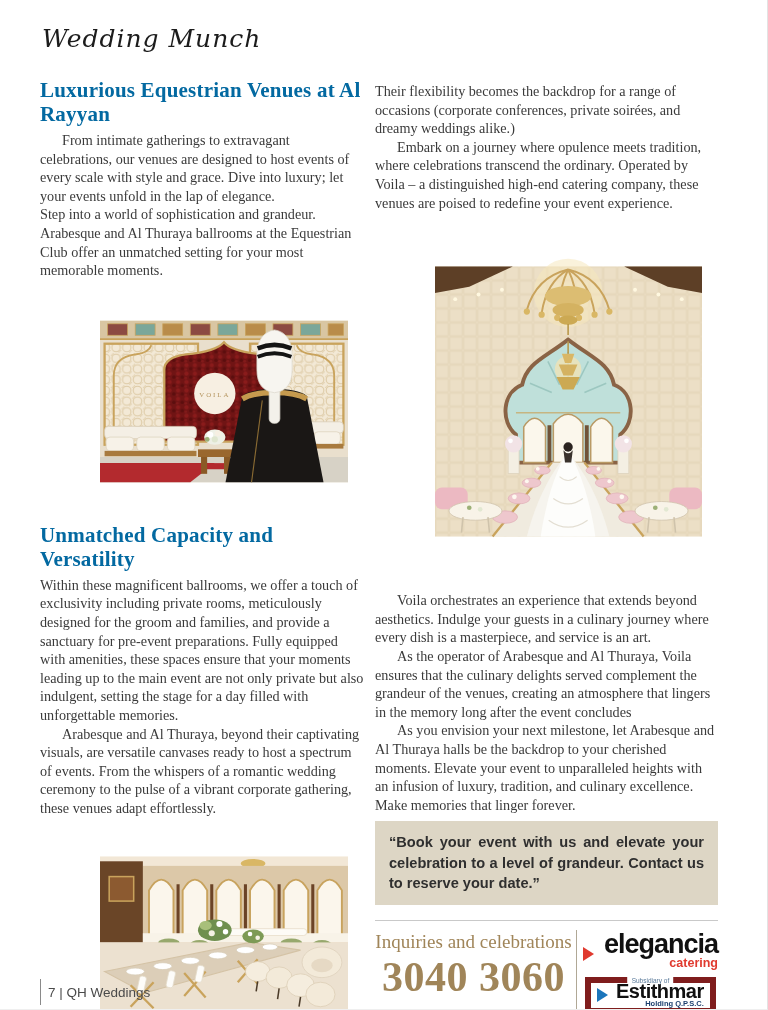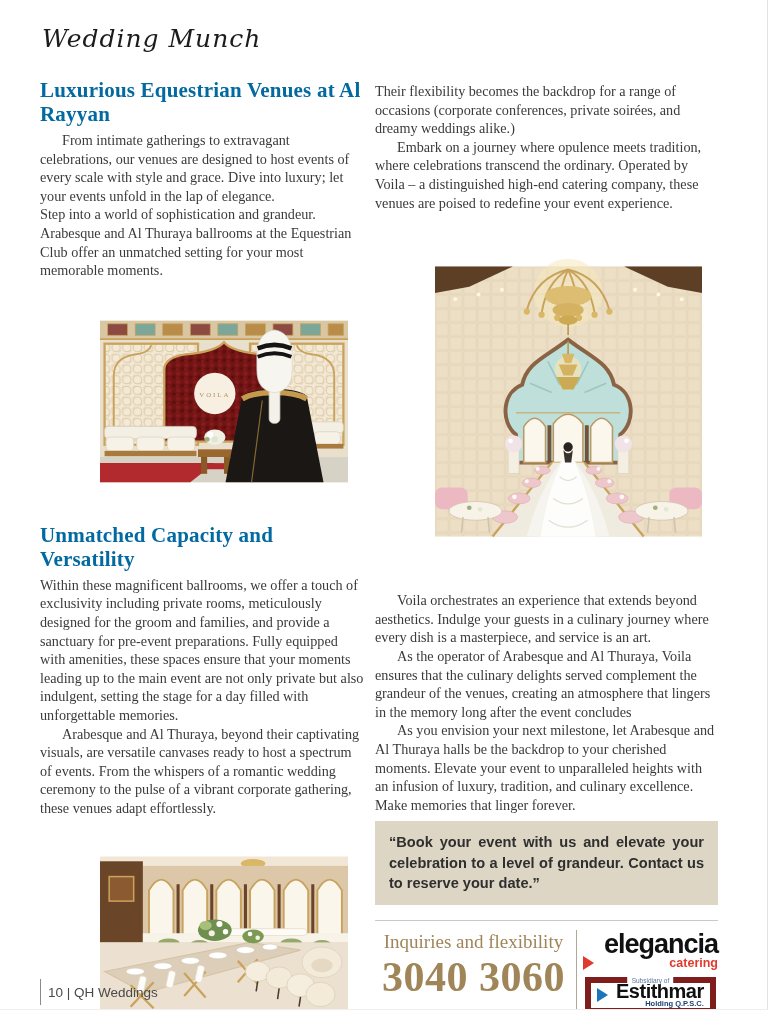--- a/index.html
+++ b/index.html
@@ -43,21 +43,21 @@
 
   .contact-row { display:flex; margin-top:7px; align-items:stretch; }
   .contact-left { width:203px; text-align:center; padding-top:2px; }
   .contact-label { font-size:19px; color:#a08559; line-height:24px; }
   .contact-phone { font-size:42px; font-weight:bold; color:#a08559; line-height:46px; letter-spacing:0.5px; }
   .contact-handle { display:flex; align-items:center; justify-content:center; gap:6px;
     font-size:18px; color:#a08559; margin-top:2px; }
   .v-div { width:1px; background:#b0a896; margin:2px 6px 2px 4px; }
 
   .logo-stack { flex:1; display:flex; flex-direction:column; align-items:center; gap:7px; padding-top:3px; }
-  .elegancia { display:flex; align-items:flex-end; gap:10px; font-family:"Liberation Sans", sans-serif; }
+  .elegancia { display:flex; align-items:center; gap:10px; font-family:"Liberation Sans", sans-serif; }
   .ele-tri { width:0; height:0; border-top:7px solid transparent; border-bottom:7px solid transparent;
     border-left:11px solid #e03a2f; margin-top:7px; }
   .ele-txt { display:flex; flex-direction:column; align-items:flex-end; }
   .ele-name { font-size:27px; font-weight:bold; letter-spacing:-1px; color:#111; line-height:26px; }
   .ele-sub  { font-size:12.5px; font-weight:bold; color:#e03a2f; line-height:13px; }
   .estithmar { position:relative; border:6px solid #7f1d1d; background:#fff; width:131px; height:37px;
     display:flex; align-items:center; justify-content:center; gap:4px;
     font-family:"Liberation Sans", sans-serif; }
   .est-prefix { position:absolute; top:-6px; left:50%; transform:translateX(-50%);
     background:#fff; padding:0 4px; font-size:6.5px; color:#5a7a9a; white-space:nowrap; }
@@ -391,21 +391,21 @@
     <p class="body indent">Voila orchestrates an experience that extends beyond aesthetics. Indulge your guests in a culinary journey where every dish is a masterpiece, and service is an art.</p>
     <p class="body indent">As the operator of Arabesque and Al Thuraya, Voila ensures that the culinary delights served complement the grandeur of the venues, creating an atmosphere that lingers in the memory long after the event concludes</p>
     <p class="body indent">As you envision your next milestone, let Arabesque and Al Thuraya halls be the backdrop to your cherished moments. Elevate your event to unparalleled heights with an infusion of luxury, tradition, and culinary excellence. Make memories that linger forever.</p>
 
     <div class="quote-box">“Book your event with us and elevate your celebration to a level of grandeur. Contact us to reserve your date.”</div>
 
     <hr class="rule">
 
     <div class="contact-row">
       <div class="contact-left">
-        <div class="contact-label">Inquiries and flexibility</div>
+        <div class="contact-label">Inquiries and celebrations</div>
         <div class="contact-phone">3040 3060</div>
       </div>
       <div class="v-div"></div>
       <div class="logo-stack">
         <div class="elegancia">
           <div class="ele-tri"></div>
           <div class="ele-txt">
             <div class="ele-name">elegancia</div>
             <div class="ele-sub">catering</div>
           </div>
@@ -417,16 +417,16 @@
             <div class="est-name">Estithmar</div>
             <div class="est-sub">Holding Q.P.S.C.</div>
           </div>
         </div>
       </div>
     </div>
   </div>
 
   <div class="footer">
     <div class="footer-bar"></div>
-    <span>10 | QH Weddings</span>
+    <span>7 | QH Weddings</span>
   </div>
 
 </div>
 
 </body></html>

